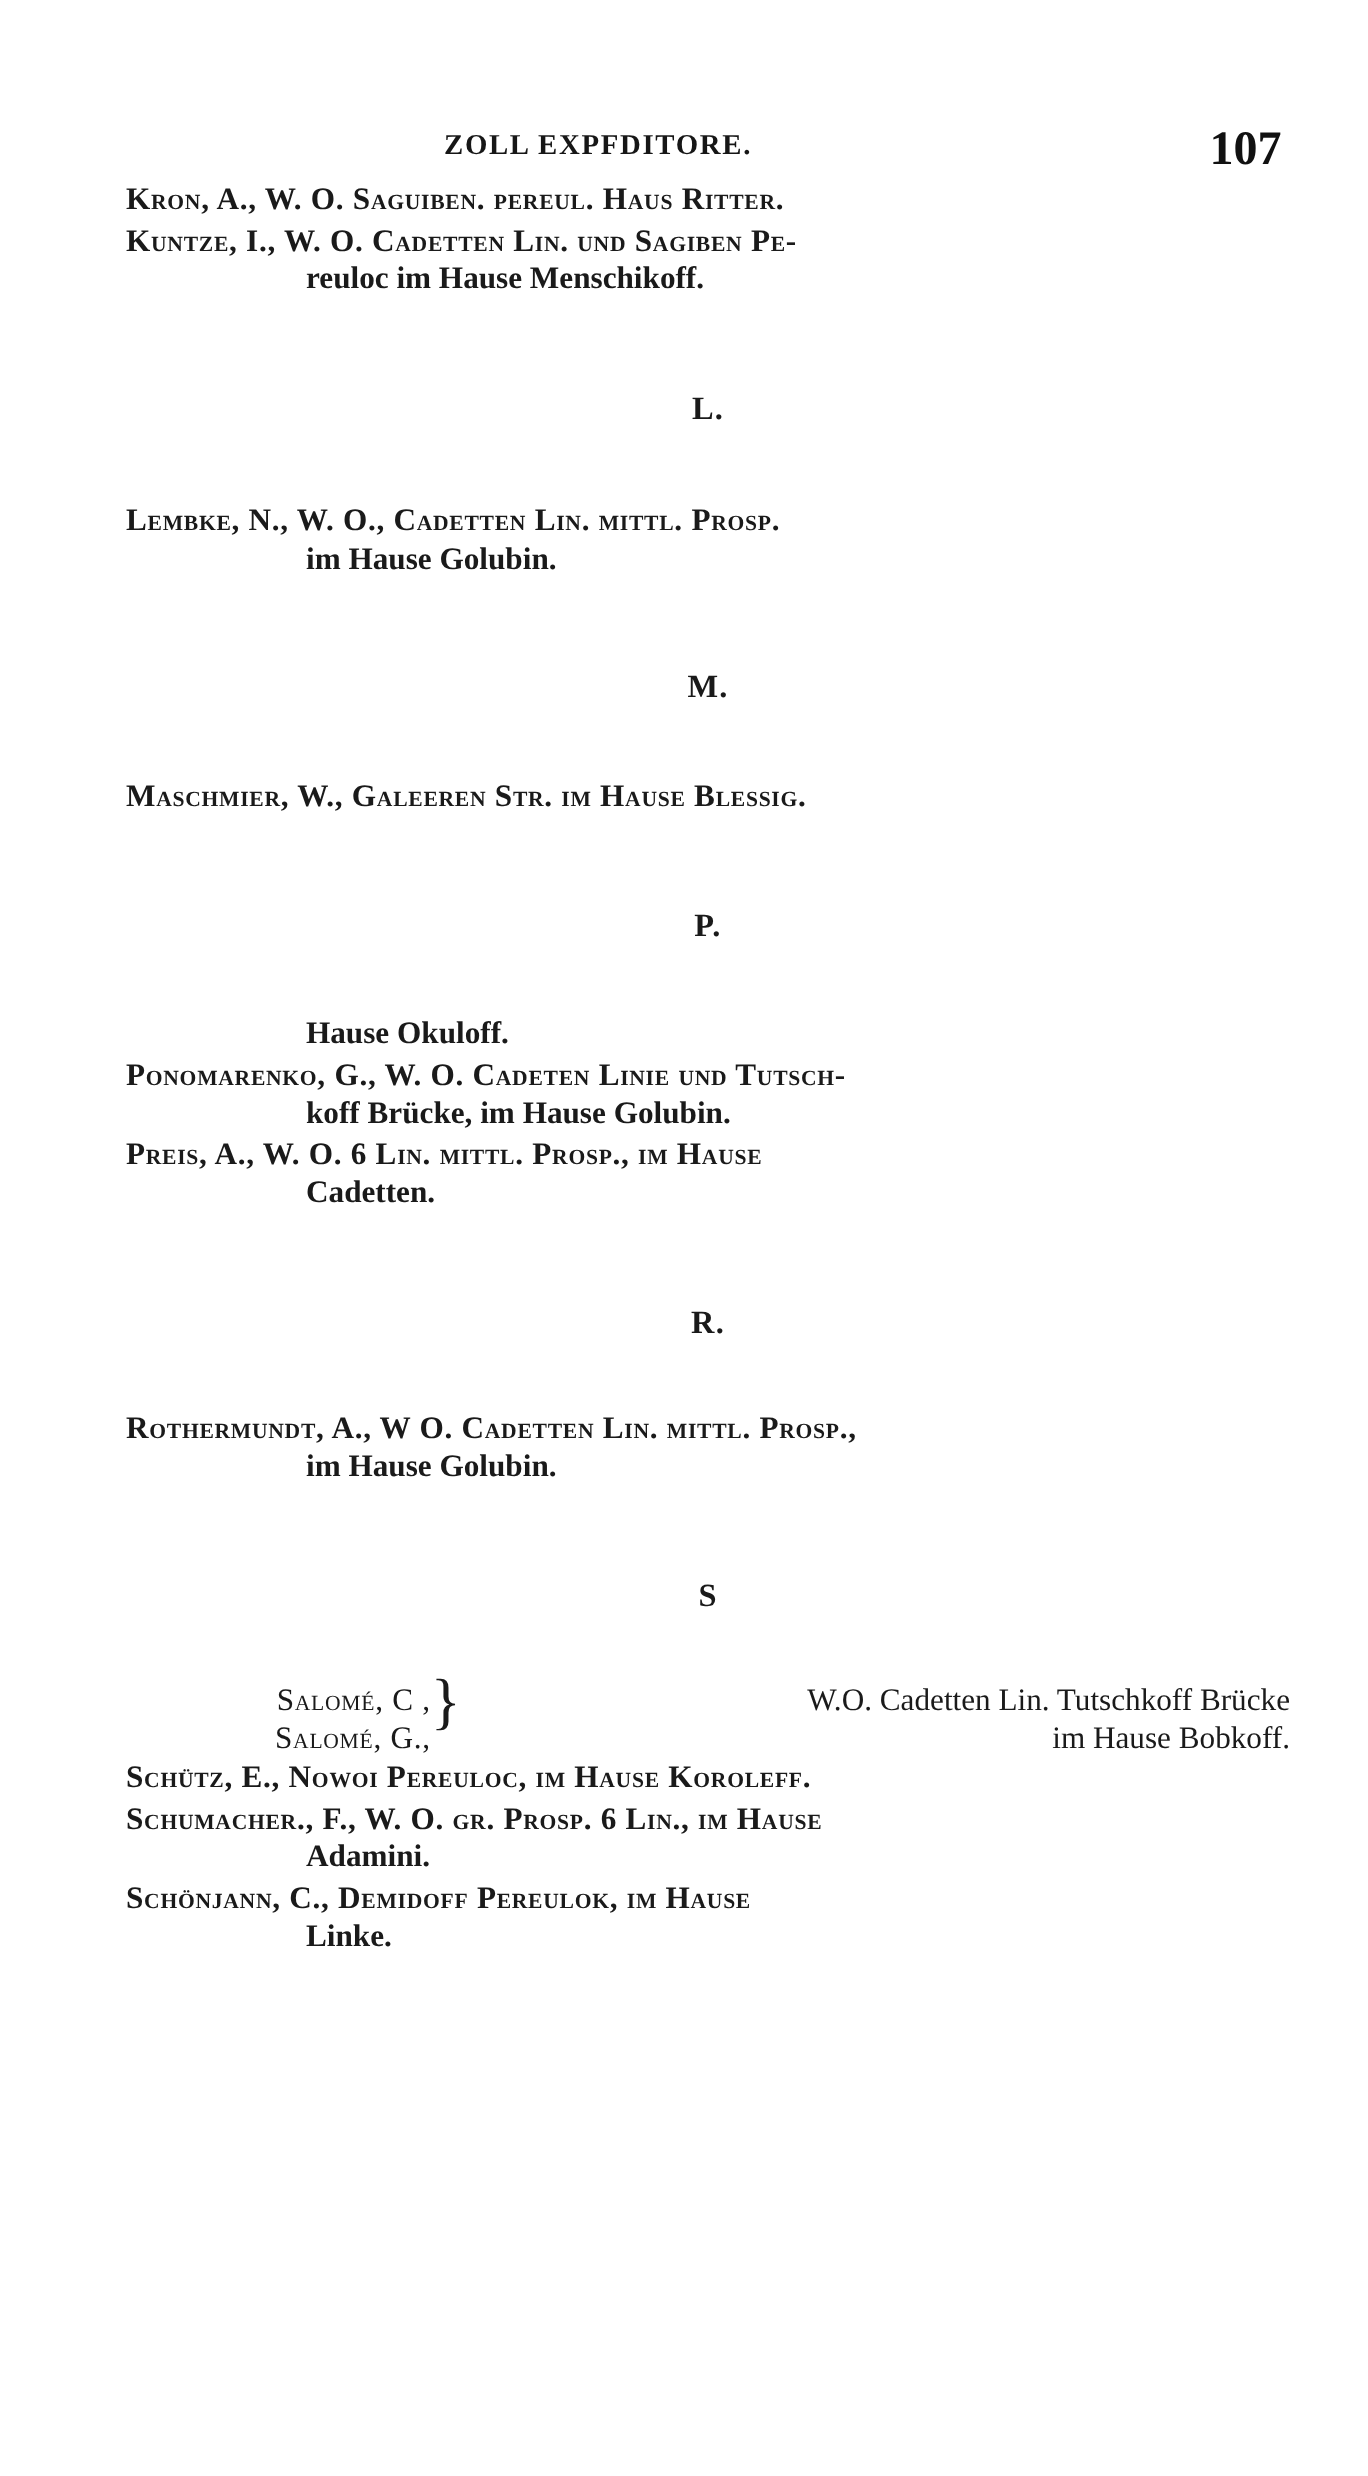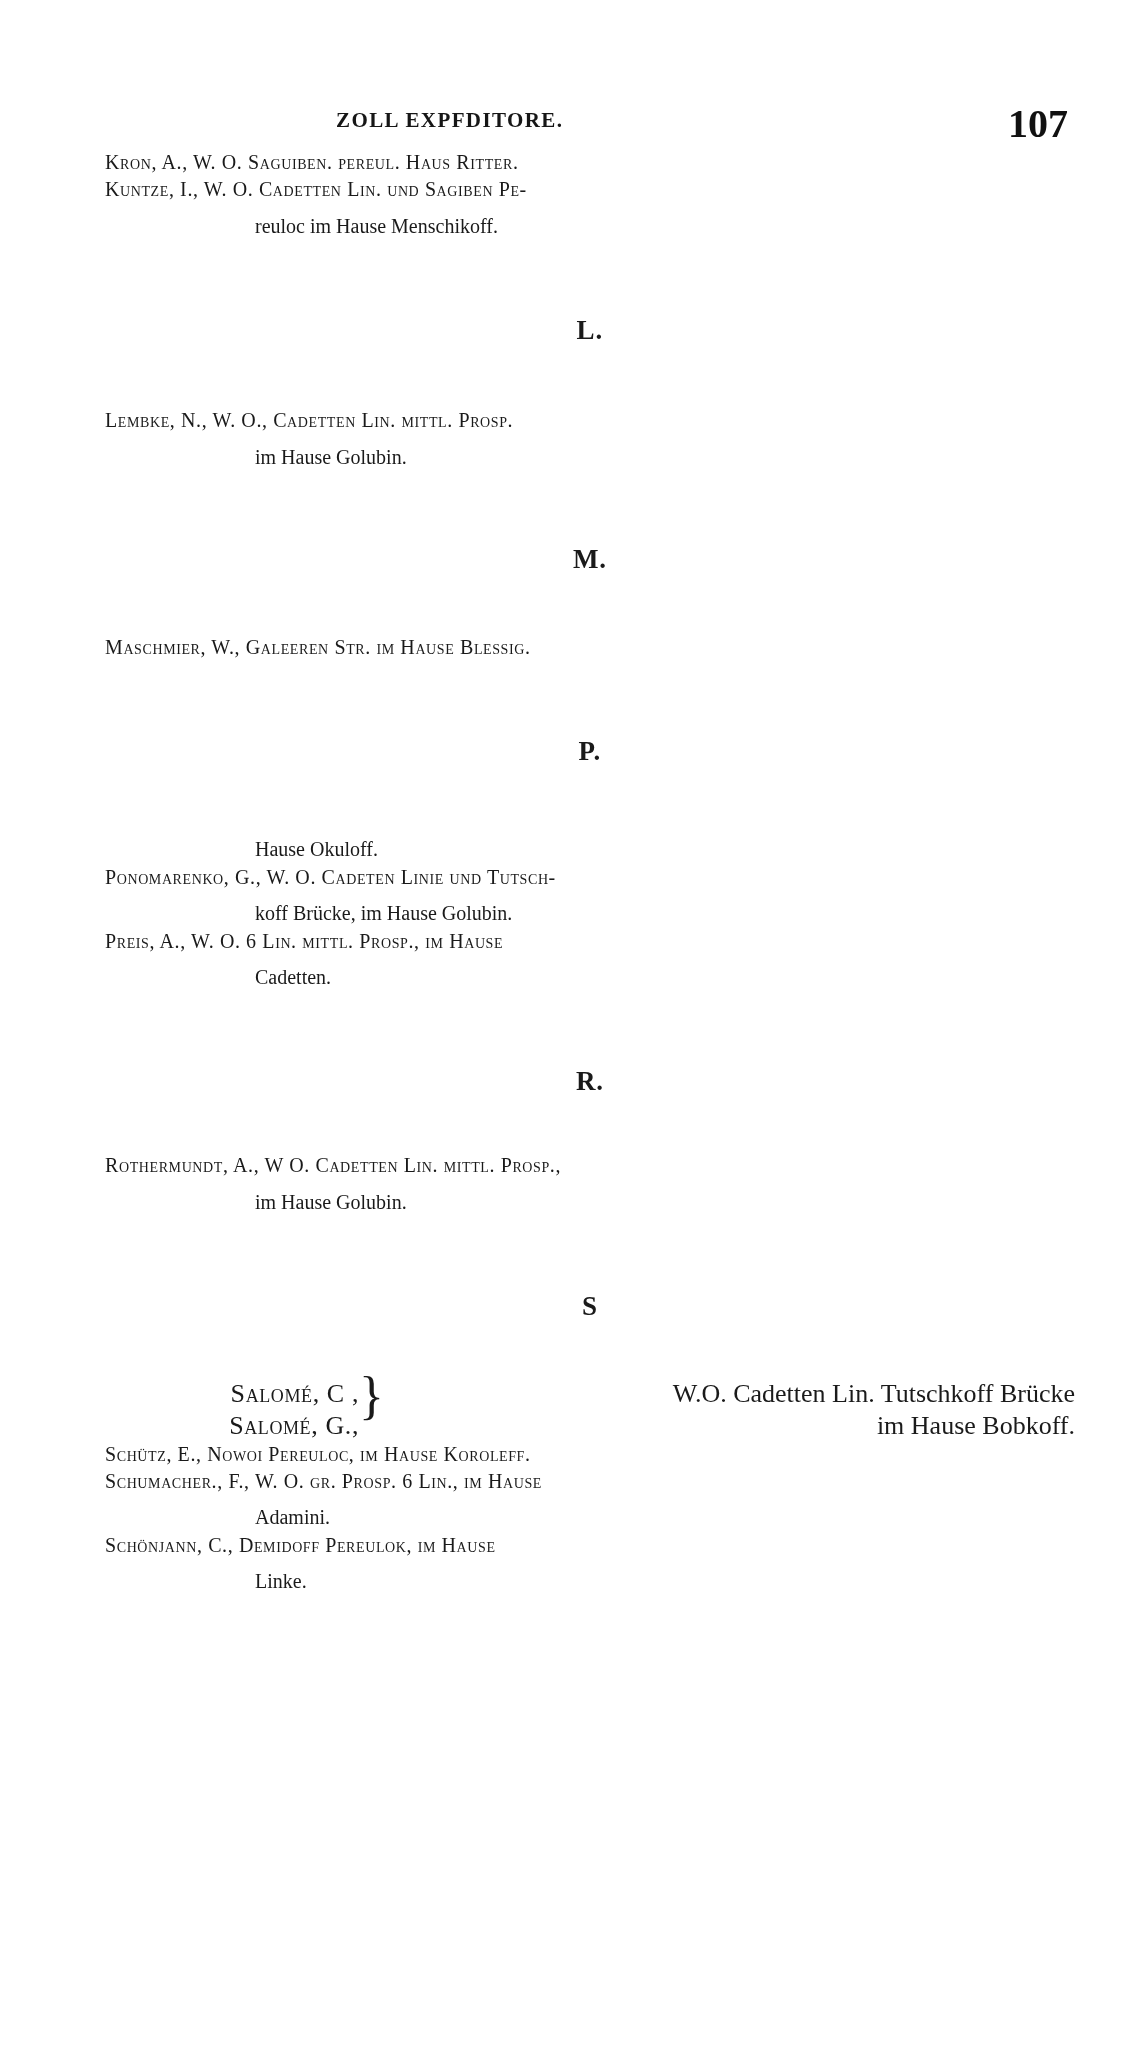--- a/index.html
+++ b/index.html
@@ -31,23 +31,23 @@
 
   
   .runhead {
     position: relative;
     margin-top: 108px;
     height: 42px;
     padding: 0 48px 0 48px;
   }
   .runhead-title {
     position: absolute;
-    left: 336px;
+    left: 370px;
     top: 0;
-    font-size: 21px;
+    font-size: 24px;
     letter-spacing: 1.4px;
     font-weight: 700;
     font-variant: small-caps;
     text-transform: uppercase;
     color: #161616;
   }
   .runhead-page {
     position: absolute;
     right: 72px;
     top: -8px;
@@ -58,31 +58,31 @@
 
   
   .body-block {
     margin: 0 auto;
     width: 1010px;
     padding-left: 40px;
     box-sizing: border-box;
   }
 
   .entry {
-    font-size: 20px;
+    font-size: 26px;
     line-height: 1.22;
     margin: 0 0 3px 0;
     text-indent: 0;
     padding-left: 0;
+    font-weight: bold;
   }
   .entry .hang {
     display: block;
     padding-left: 150px;
     text-indent: 0;
-    margin-top: 12px;
   }
   .entry-line {
     display: block;
   }
   .sc {
     font-variant: small-caps;
     letter-spacing: 0.6px;
   }
 
   

